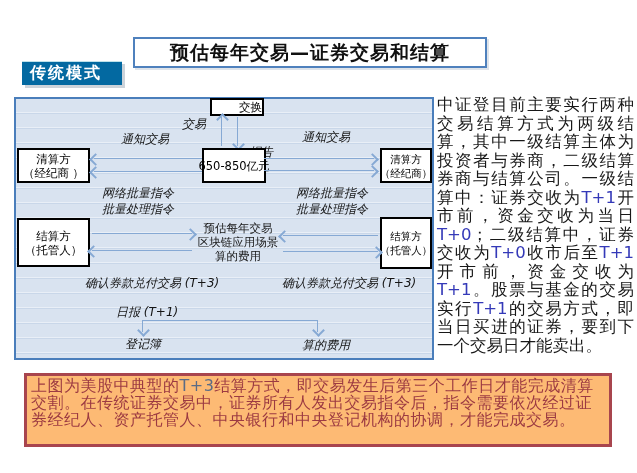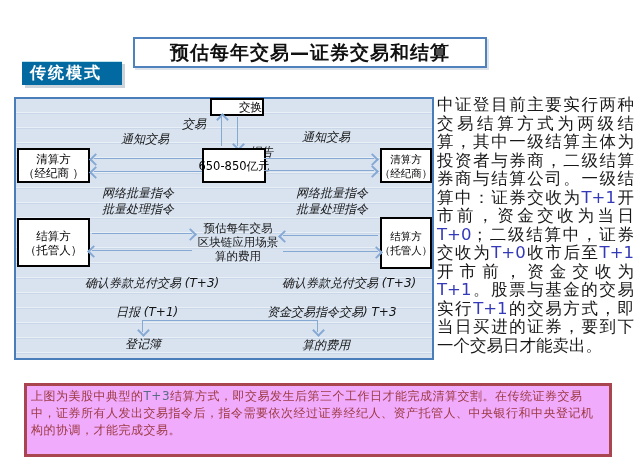--- a/index.html
+++ b/index.html
@@ -49,22 +49,22 @@
   .chev-up   {border-left:2px solid #86a9d4;border-top:2px solid #86a9d4;transform:rotate(45deg);}
   .chev-down {border-right:2px solid #86a9d4;border-bottom:2px solid #86a9d4;transform:rotate(45deg);}
   
   .right-text{
     position:absolute;left:437px;top:96px;width:197px;
     font-size:16.5px;line-height:18.5px;color:#181818;text-align:justify;
   }
   
   .bottom-note{
     position:absolute;left:24px;top:373px;width:574px;height:64px;
-    border:3px solid #a8454e;background:#f0abfc;color:#9c3a42;
-    font-size:12px;line-height:16.8px;padding:2px 4px;letter-spacing:0.5px;margin-top:10px;
+    border:3px solid #a8454e;background:#fdba74;color:#9c3a42;
+    font-size:16px;line-height:16.8px;padding:2px 4px;letter-spacing:0.5px;
   }
   .acc-blue{color:#3439b8;margin-top:16px;}
   .acc-gray{color:#5a6b85;}
 </style>
 </head>
 <body>
 
 <div class="title-box">预估每年交易—证券交易和结算</div>
 
 <div class="mode-tag">传统模式</div>
@@ -134,21 +134,20 @@
 
   <div class="hline" style="left:267px;top:136px;width:95px;"></div>
   <div class="chev chev-left" style="left:264px;top:133px;"></div>
   <div class="hline" style="left:267px;top:152px;width:95px;"></div>
   <div class="chev chev-right" style="left:356px;top:149px;"></div>
 
   <div class="dlabel" style="left:69px;top:177px;">确认券款兑付交易 (T+3)</div>
   <div class="dlabel" style="left:266px;top:177px;">确认券款兑付交易 (T+3)</div>
 
   <div class="dlabel" style="left:100px;top:206px;">日报 (T+1)</div>
-  <div class="dlabel" style="left:251px;top:206px;">资金交易指令交易) T+3</div>
 
   <div class="hline" style="left:126px;top:221px;width:176px;"></div>
   <div class="vline" style="left:126px;top:221px;height:12px;"></div>
   <div class="chev chev-down" style="left:123px;top:227px;"></div>
   <div class="vline" style="left:301px;top:221px;height:12px;"></div>
   <div class="chev chev-down" style="left:298px;top:227px;"></div>
 
   <div class="dlabel" style="left:109px;top:238px;">登记簿</div>
   <div class="dlabel" style="left:286px;top:239px;">算的费用</div>
 </div>

